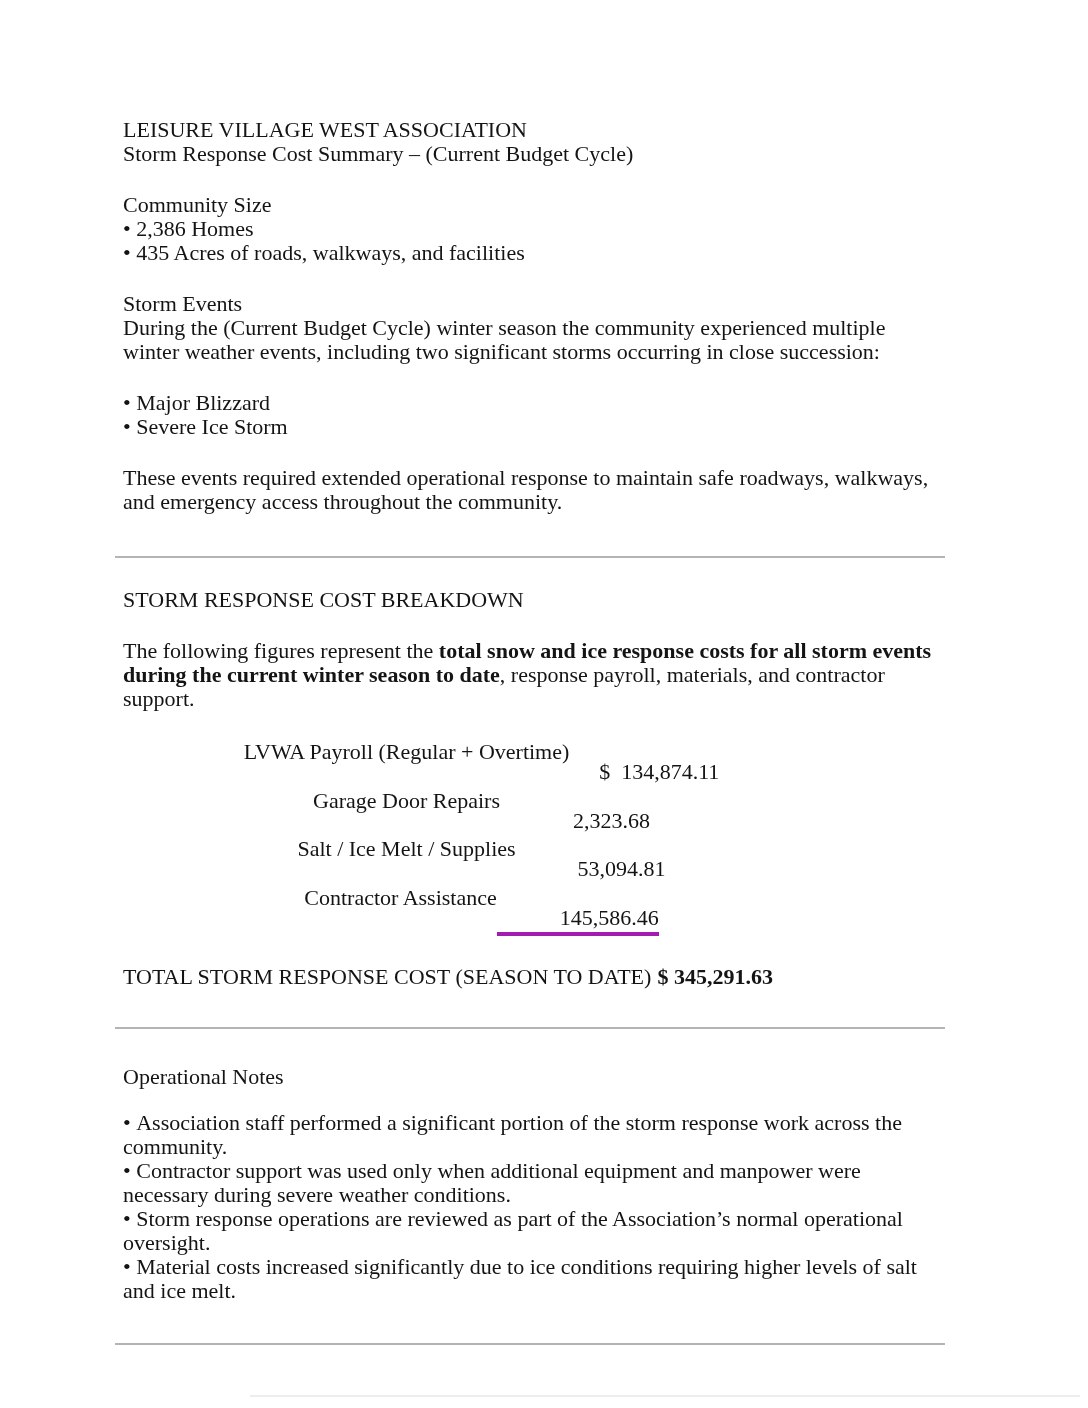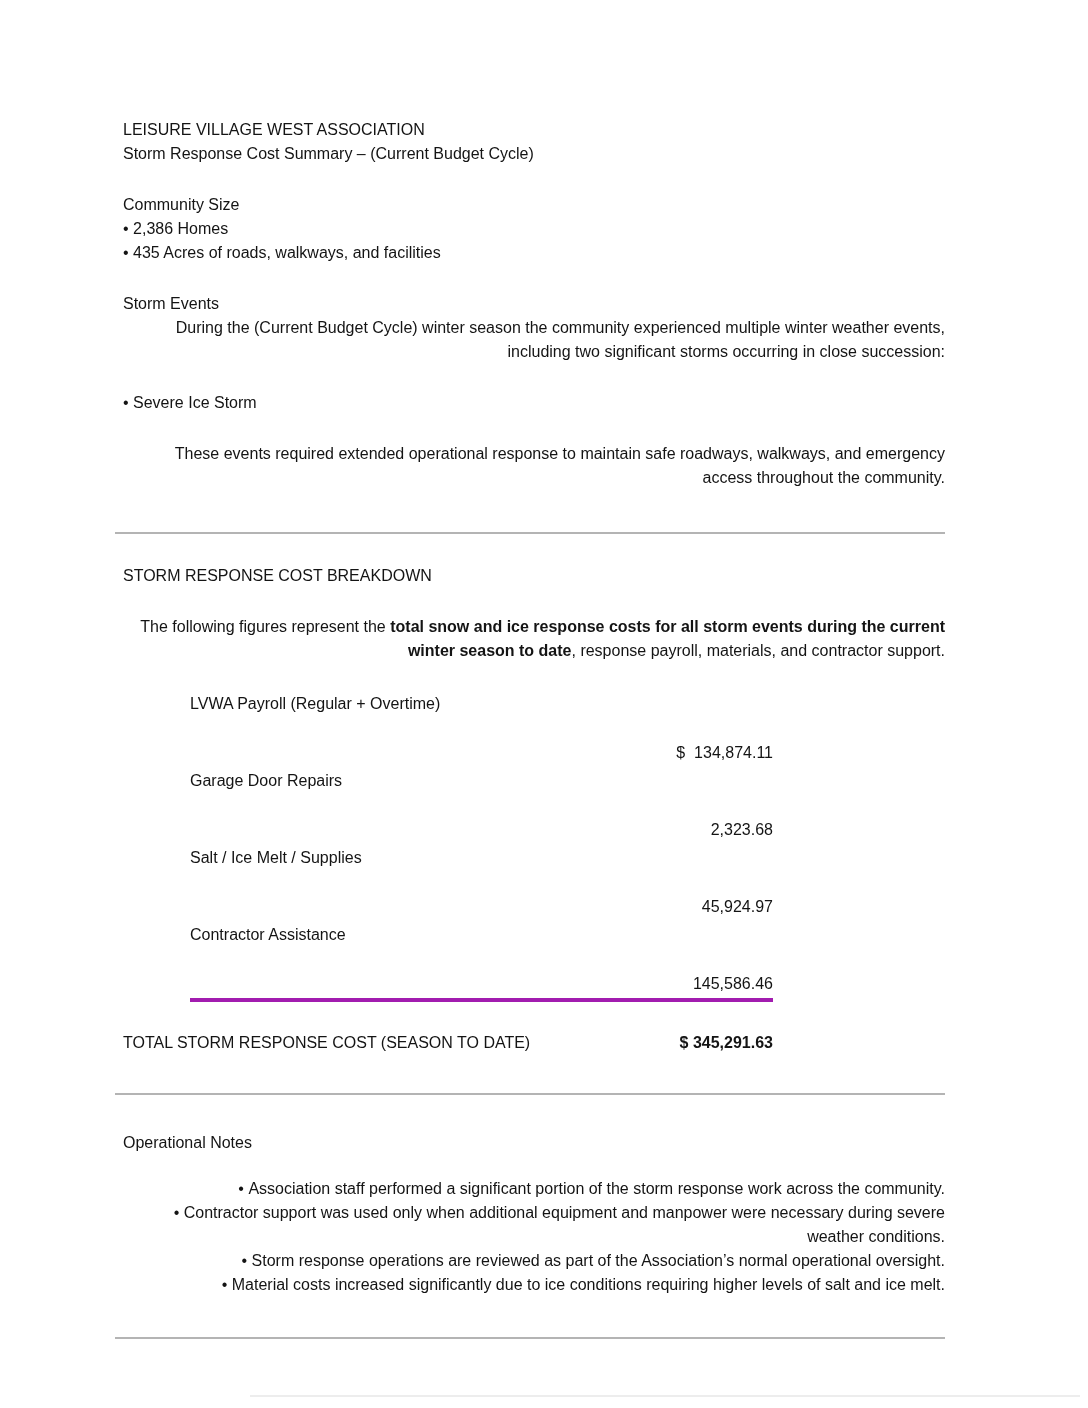--- a/index.html
+++ b/index.html
@@ -5,34 +5,34 @@
   html, body {
     margin: 0;
     padding: 0;
     background: #ffffff;
   }
   .page {
     position: relative;
     width: 1088px;
     height: 1408px;
     background: #ffffff;
-    font-family: Liberation Sans, sans-serif;
+    font-family: Liberation Serif, serif;
     color: #141414;
-    font-size: 16px;
+    font-size: 22px;
     line-height: 24px;
     overflow: hidden;
   }
   .content {
     position: absolute;
     left: 123px;
     top: 118px;
     width: 822px;
   }
   .line { margin: 0; }
-  .para { margin: 0; text-align: right; }
+  .para { margin: 0; }
   .gap-sm  { height: 22px; }
   .gap-md  { height: 27px; }
   .bullet-line::before,
   .bullet-para::before {
     content: "\2022\00a0";
   }
   .divider {
     border: 0;
     border-top: 2px solid #b4b4b4;
     margin: 0;
@@ -44,21 +44,20 @@
 
   
   .cost-table {
     margin-left: 67px;
     width: 583px;
   }
   .cost-row {
     display: flex;
     justify-content: center;
     line-height: 28.5px;
-    flex-direction: column;
   }
   .cost-amount {
     text-align: right;
     min-width: 150px;
     white-space: pre;
     margin-top: 20px;
   }
   .cost-row.summed .cost-amount {
     border-bottom: 4px solid #a21caf;
     padding-left: 12px;
@@ -96,20 +95,21 @@
     <p class="line bullet-line">2,386 Homes</p>
     <p class="line bullet-line">435 Acres of roads, walkways, and facilities</p>
 
     <div class="gap-md"></div>
 
     <p class="line">Storm Events</p>
     <p class="para">During the (Current Budget Cycle) winter season the community experienced multiple winter weather events, including two significant storms occurring in close succession:</p>
 
     <div class="gap-md"></div>
 
+    <p class="line bullet-line">Major Blizzard</p>
     <p class="line bullet-line">Severe Ice Storm</p>
 
     <div class="gap-md"></div>
 
     <p class="para">These events required extended operational response to maintain safe roadways, walkways, and emergency access throughout the community.</p>
 
     <div style="height:42px"></div>
     <hr class="divider">
     <div style="height:30px"></div>
 
@@ -125,21 +125,21 @@
       <div class="cost-row">
         <span class="cost-label">LVWA Payroll (Regular + Overtime)</span>
         <span class="cost-amount">$  134,874.11</span>
       </div>
       <div class="cost-row">
         <span class="cost-label">Garage Door Repairs</span>
         <span class="cost-amount">2,323.68</span>
       </div>
       <div class="cost-row">
         <span class="cost-label">Salt / Ice Melt / Supplies</span>
-        <span class="cost-amount">45,924.97</span>
+        <span class="cost-amount">53,094.81</span>
       </div>
       <div class="cost-row summed">
         <span class="cost-label">Contractor Assistance</span>
         <span class="cost-amount">145,586.46</span>
       </div>
     </div>
 
     <div class="total-row">
       <span>TOTAL STORM RESPONSE COST (SEASON TO DATE)</span>
       <span class="total-amount">$ 345,291.63</span>

